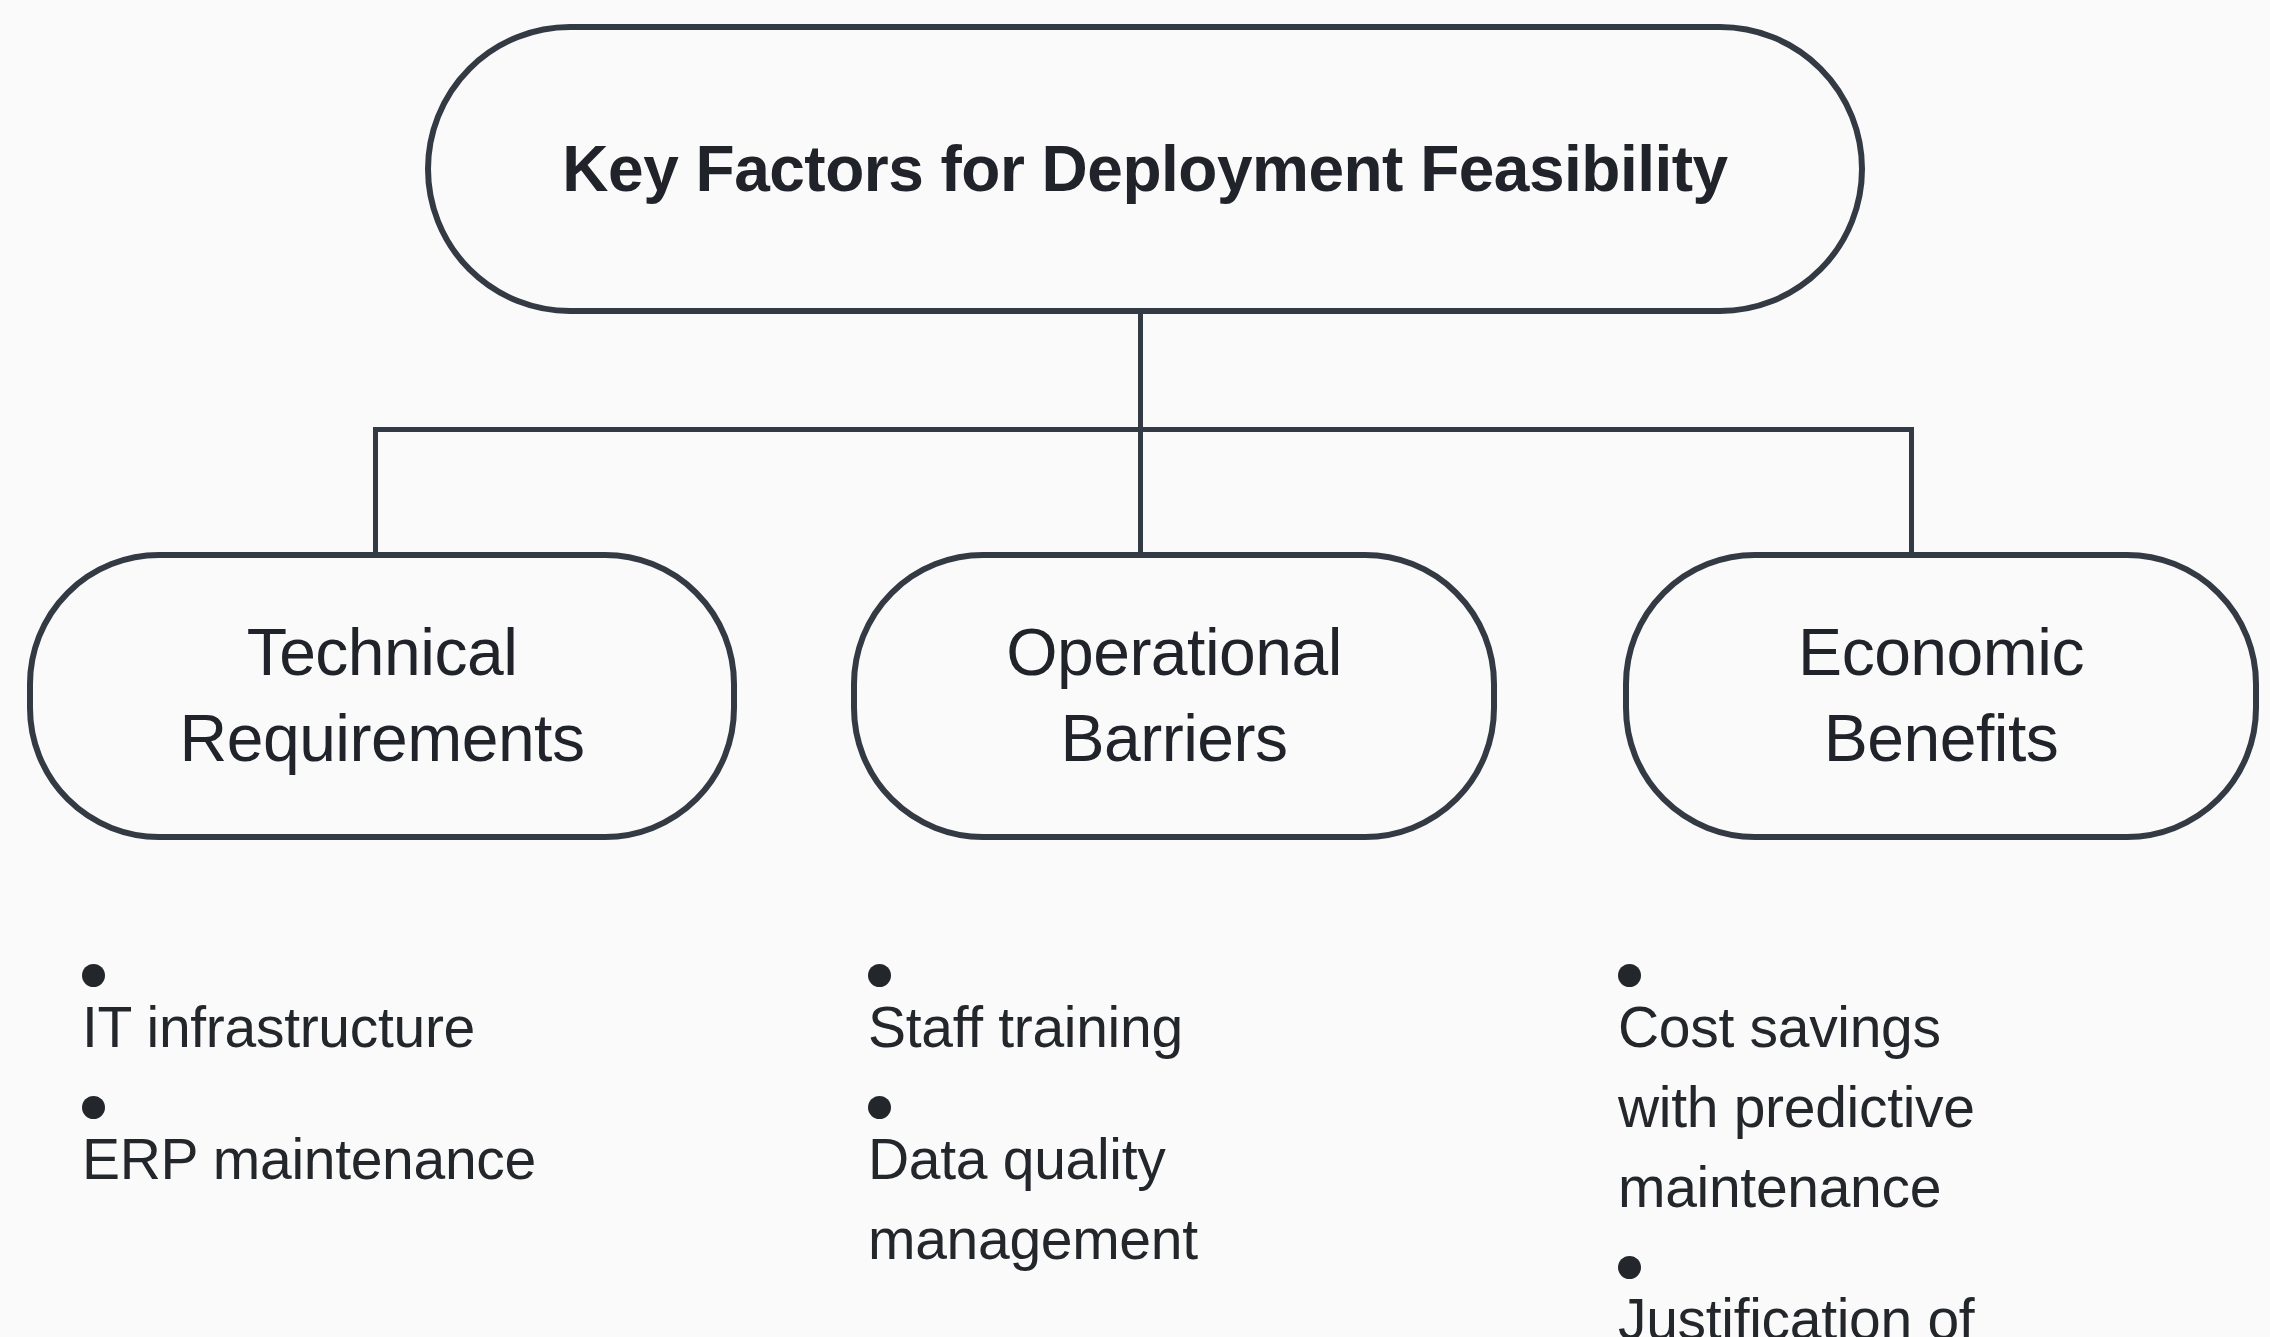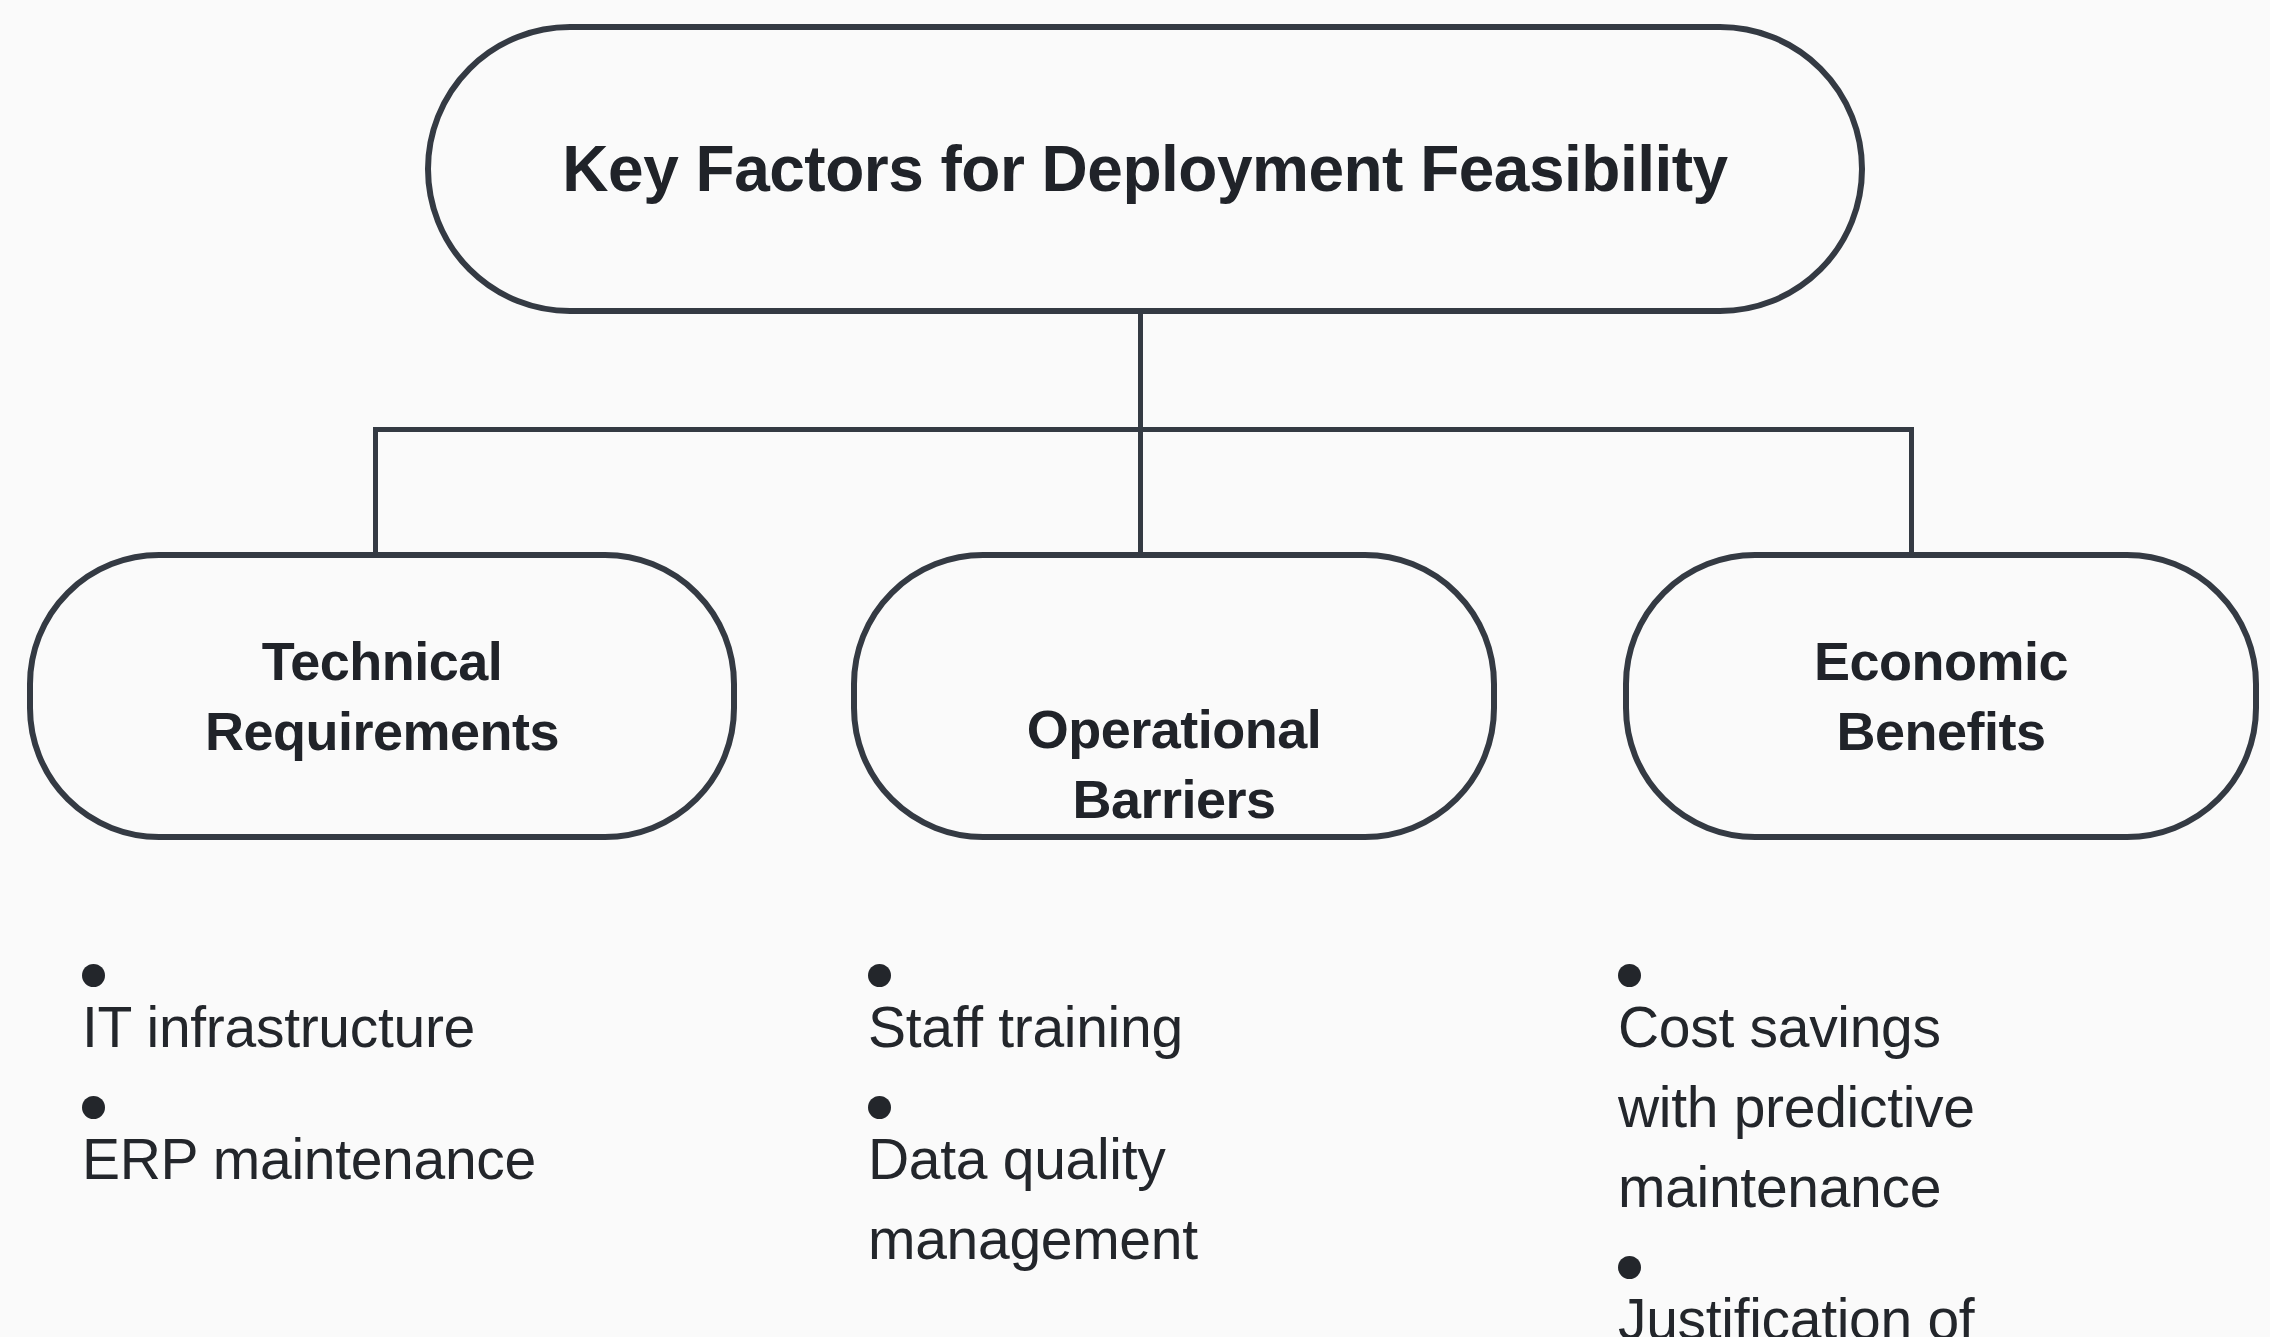--- a/index.html
+++ b/index.html
@@ -18,23 +18,23 @@
     border:6px solid var(--stroke);
     border-radius:140px;
     background:var(--bg);
     box-sizing:border-box;
     display:flex;align-items:center;justify-content:center;
     text-align:center;
   }
   .node-root{left:425px;top:24px;width:1440px;height:290px;border-radius:145px;}
   .node-root .label{font-size:64px;font-weight:600;letter-spacing:-0.5px;color:var(--text);}
   .node-branch{top:552px;height:288px;border-radius:132px;}
-  .node-branch .label{font-size:54px;font-weight:700;line-height:1.3;letter-spacing:-0.5px;color:var(--text);}
+  .node-branch .label{font-size:66px;font-weight:400;line-height:1.3;letter-spacing:-0.5px;color:var(--text);}
   .node-technical{left:27px;width:710px;}
-  .node-operational{left:851px;width:646px;align-items:flex-end;}
+  .node-operational{left:851px;width:646px;}
   .node-economic{left:1623px;width:636px;}
 
   
   .conn{position:absolute;background:var(--stroke);}
   .conn-root-stem{left:1138px;top:310px;width:5px;height:120px;}
   .conn-hbar{left:373px;top:427px;width:1541px;height:5px;}
   .conn-stem-left{left:373px;top:427px;width:5px;height:128px;}
   .conn-stem-center{left:1138px;top:427px;width:5px;height:128px;}
   .conn-stem-right{left:1909px;top:427px;width:5px;height:128px;}
 

